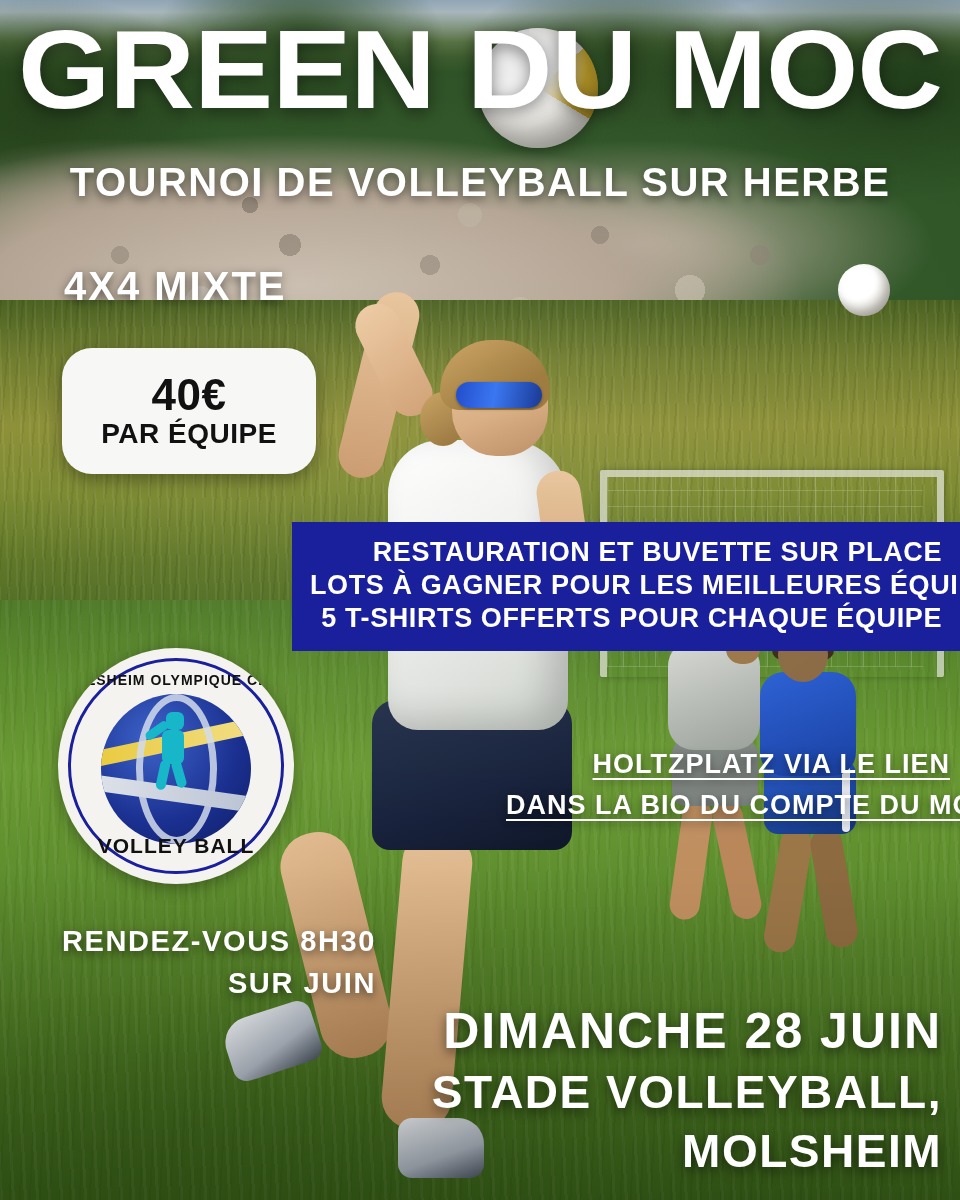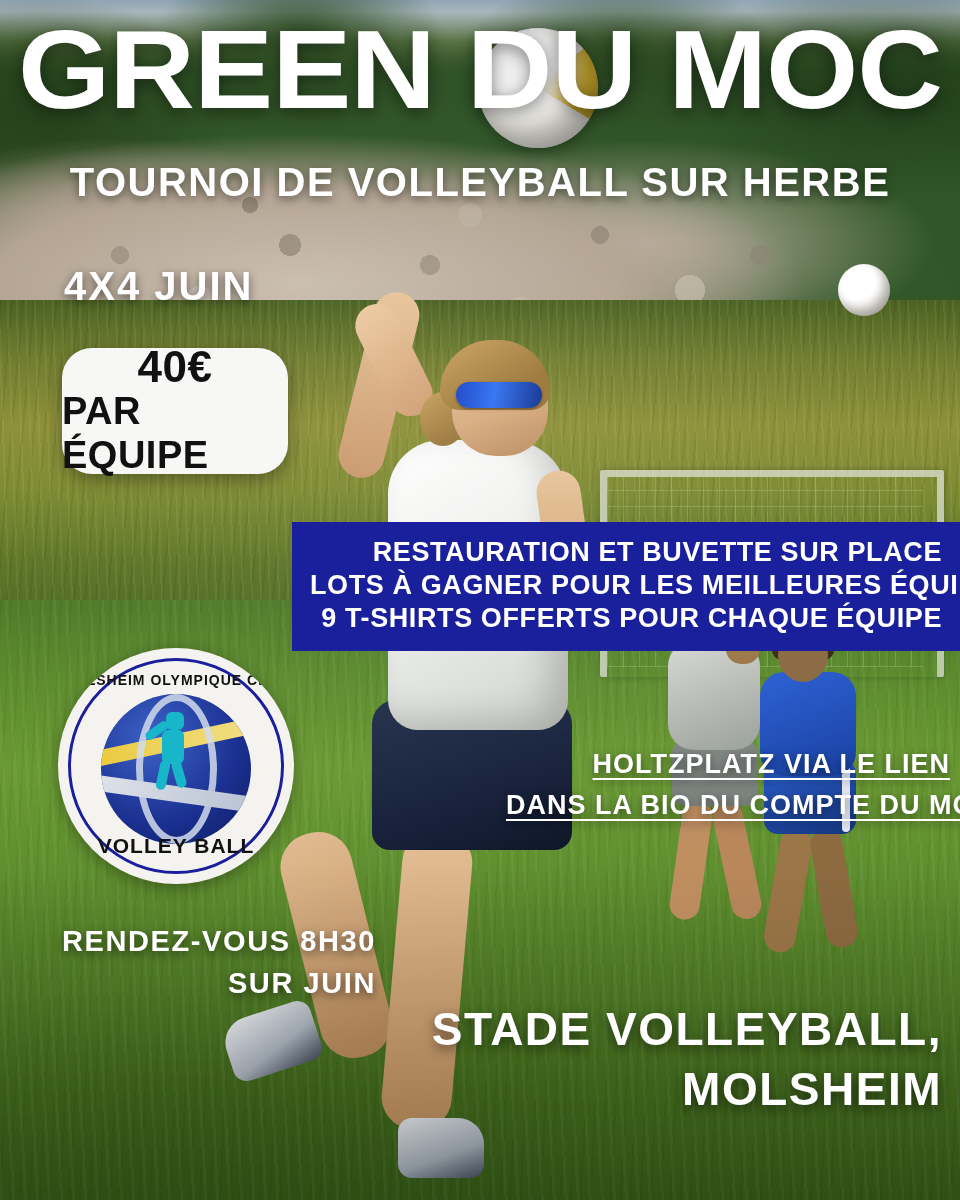--- a/index.html
+++ b/index.html
@@ -212,30 +212,30 @@
   .category {
     left: 64px; top: 264px;
     color: #ffffff;
     font-size: 40px;
     font-weight: 800;
     letter-spacing: 2px;
     text-shadow: 0 3px 10px rgba(0,0,0,.55);
   }
   .price-badge {
     left: 62px; top: 348px;
-    width: 226px; height: 126px;
+    width: 254px; height: 126px;
     background: #f7f7f5;
     border-radius: 30px;
     box-shadow: 0 6px 18px rgba(0,0,0,.35);
     display: flex; flex-direction: column;
     align-items: center; justify-content: center;
     color: #111;
   }
   .price-amount { font-size: 44px; font-weight: 800; letter-spacing: .5px; line-height: 1.05; }
-  .price-unit   { font-size: 38px; font-weight: 800; letter-spacing: .5px; line-height: 1.15; }
+  .price-unit   { font-size: 28px; font-weight: 800; letter-spacing: .5px; line-height: 1.15; }
 
   .info-band {
     left: 292px; top: 522px; width: 668px;
     background: #1a1f9c;
     padding: 14px 18px 16px 18px;
     box-sizing: border-box;
     text-align: right;
     color: #fff;
   }
   .info-band div {
@@ -372,31 +372,31 @@
   <div class="player pl-hair"></div>
   <div class="player pl-glasses"></div>
 
   <div class="ov ball-main"></div>
   <div class="ov ball-small"></div>
 
   <div class="bg-layer grade"></div>
 
   <div class="ov title">GREEN DU MOC</div>
   <div class="ov subtitle">TOURNOI DE VOLLEYBALL SUR HERBE</div>
-  <div class="ov category">4X4 JUIN</div>
+  <div class="ov category">4X4 MIXTE</div>
 
   <div class="ov price-badge">
     <div class="price-amount">40€</div>
     <div class="price-unit">PAR ÉQUIPE</div>
   </div>
 
   <div class="ov info-band">
     <div>RESTAURATION ET BUVETTE SUR PLACE</div>
     <div>LOTS À GAGNER POUR LES MEILLEURES ÉQUIPES</div>
-    <div>9 T-SHIRTS OFFERTS POUR CHAQUE ÉQUIPE</div>
+    <div>5 T-SHIRTS OFFERTS POUR CHAQUE ÉQUIPE</div>
   </div>
 
   <div class="ov logo">
     <div class="logo-ring"></div>
     <div class="logo-globe">
       <div class="logo-merid"></div>
     </div>
     <div class="logo-player">
       <i class="lp-h"></i>
         <i class="lp-b"></i>
@@ -412,16 +412,17 @@
     <div>HOLTZPLATZ VIA LE LIEN</div>
     <div>DANS LA BIO DU COMPTE DU MOC</div>
   </div>
 
   <div class="ov meeting">
     <div>RENDEZ-VOUS 8H30</div>
     <div>SUR JUIN</div>
   </div>
 
   <div class="ov date-block">
+    <div class="d1">DIMANCHE 28 JUIN</div>
     <div class="d2">STADE VOLLEYBALL, MOLSHEIM</div>
   </div>
 
 </div>
 
 </body></html>

